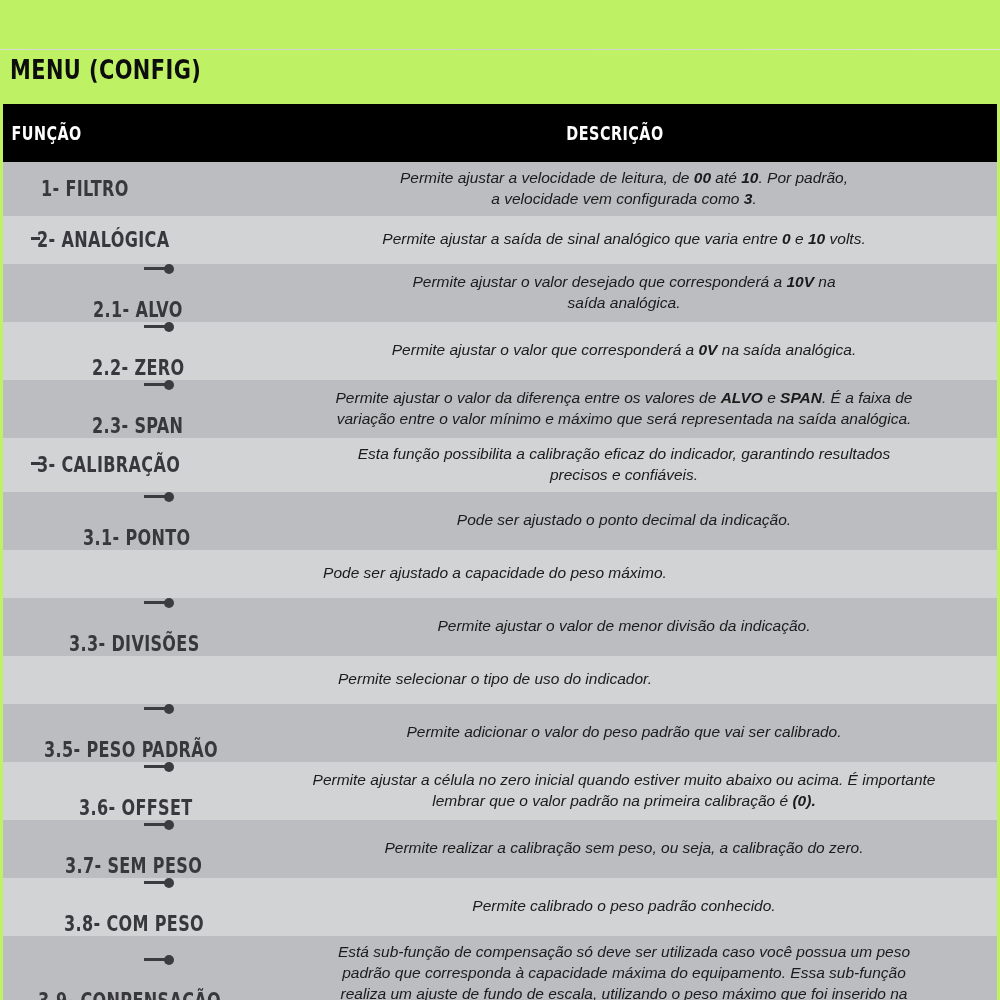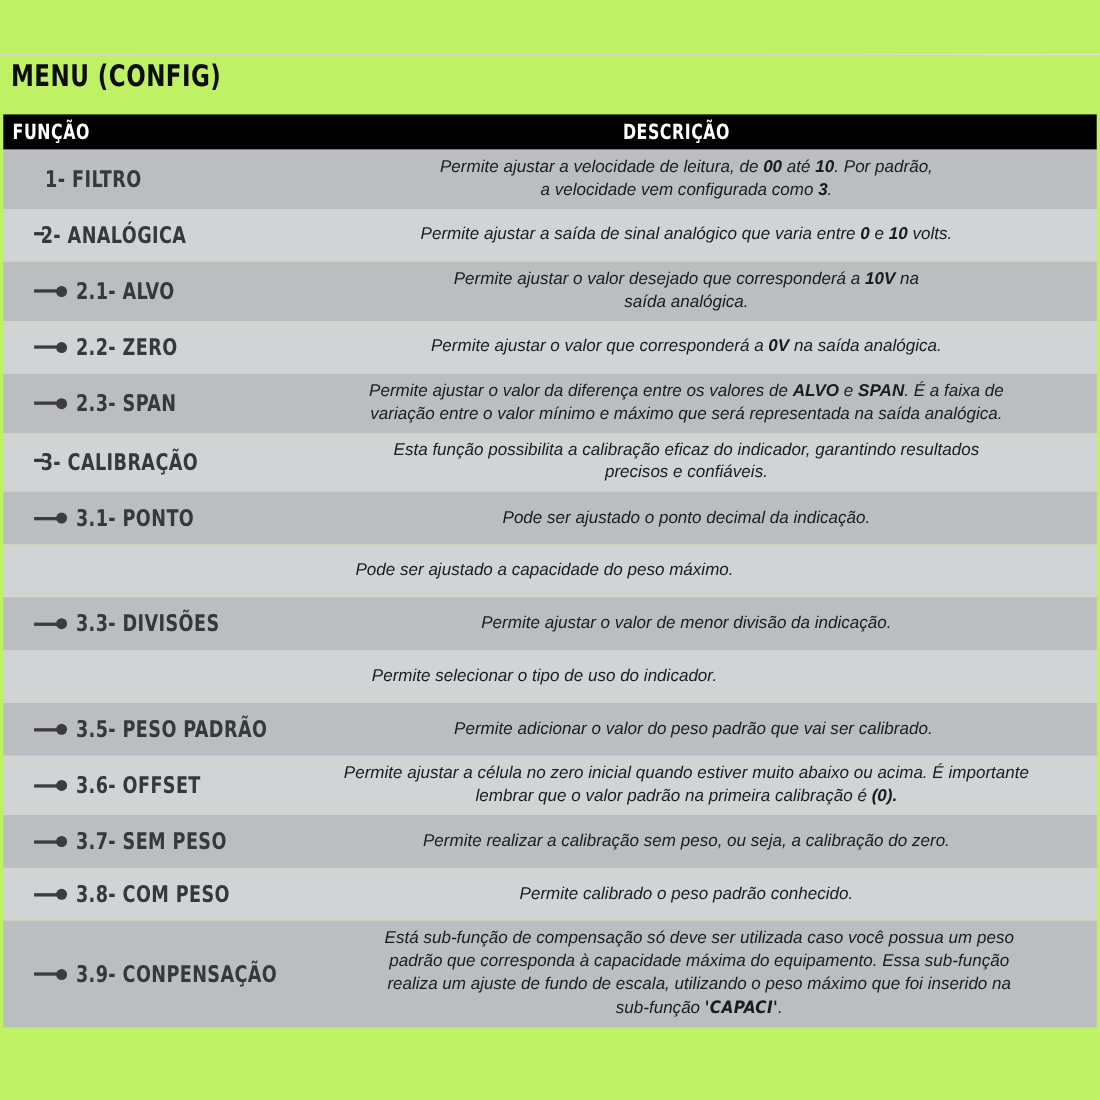--- a/index.html
+++ b/index.html
@@ -48,21 +48,21 @@
     position: absolute;
     left: 3px;
     top: 104px;
     width: 994px;
   }
 
   
   .thead {
     display: flex;
     background: #000000;
-    height: 32px;
+    height: 58px;
     align-items: center;
   }
   .th {
     font-family: "DejaVu Sans Condensed", "Liberation Sans Narrow", "Liberation Sans", sans-serif;
     font-weight: 700;
     font-stretch: condensed;
     font-size: 19px;
     color: #ffffff;
     letter-spacing: 0.6px;
     transform: scaleX(0.84);
@@ -119,21 +119,21 @@
     width: 9px;
     height: 3px;
     background: #38383c;
     vertical-align: middle;
     margin-right: 1px;
     margin-bottom: 3px;
   }
   .cell-func.level-1.no-dash .func-label { margin-left: 10px; }
 
   
-  .cell-func.level-2 { padding-left: 0; }
+  .cell-func.level-2 { padding-left: 0; flex-direction: column; }
   .leader {
     position: relative;
     flex: 0 0 34px;
     height: 10px;
     margin-right: 4px;
   }
   .leader .leader-line {
     position: absolute;
     left: 0;
     top: 3.5px;

